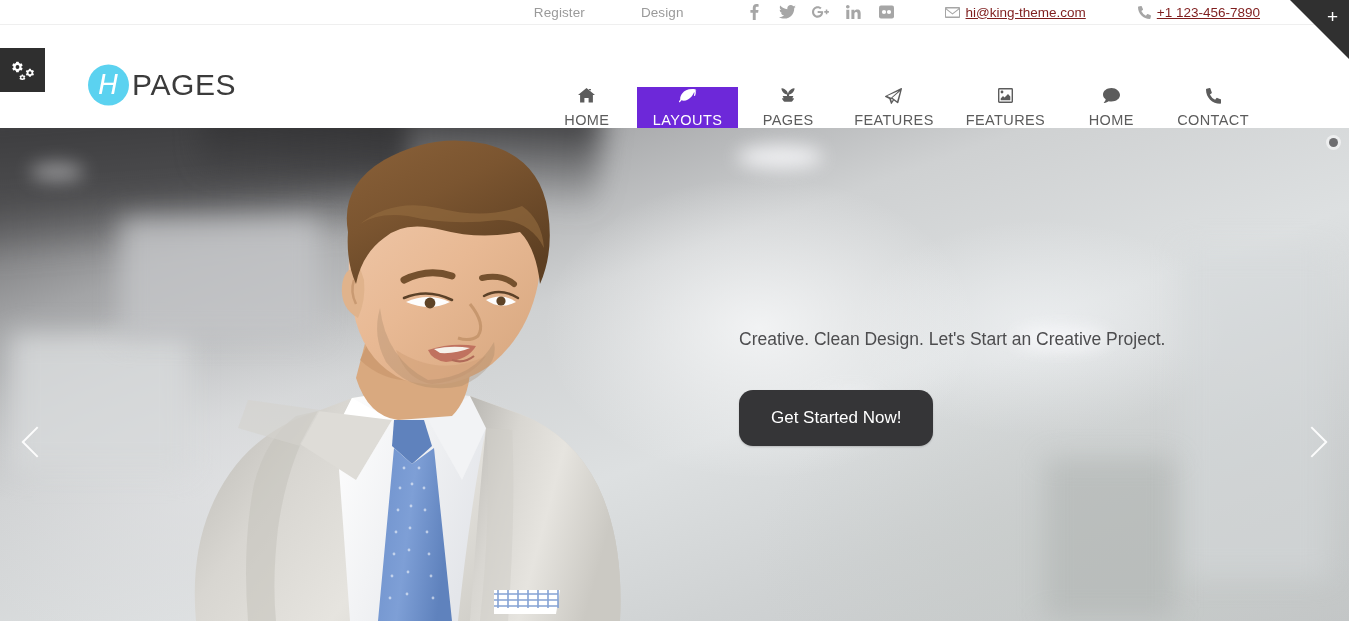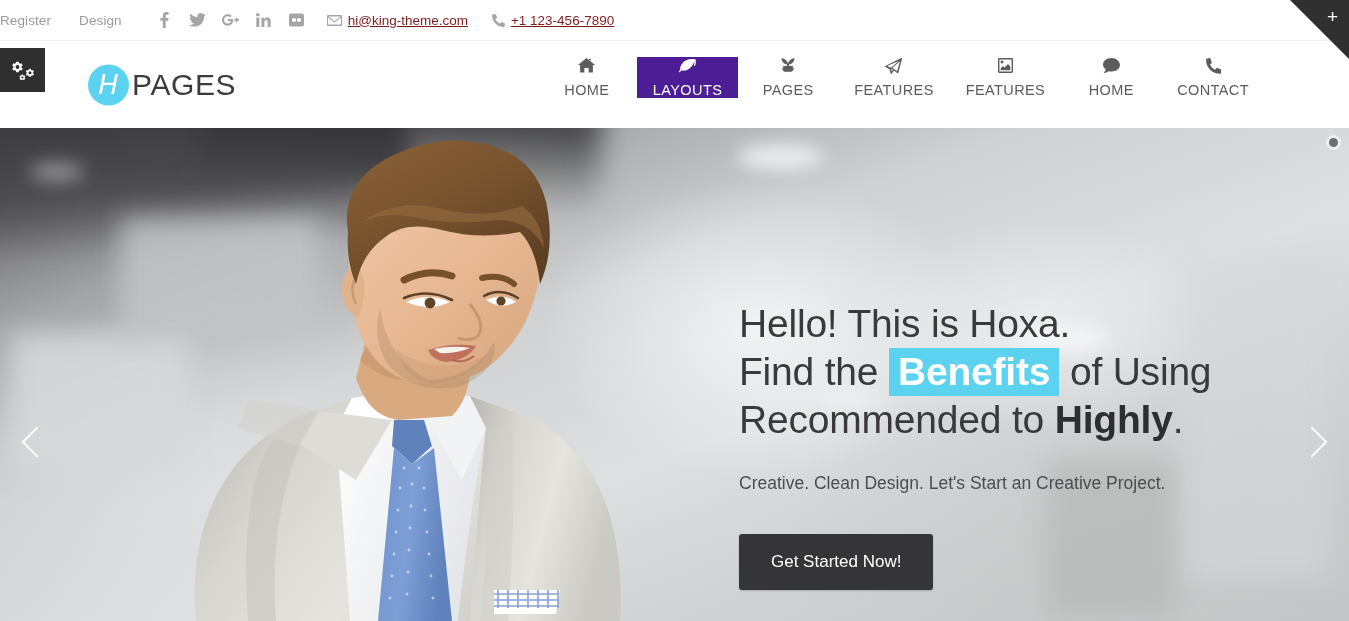--- a/index.html
+++ b/index.html
@@ -18,28 +18,29 @@
     height: 621px;
     overflow: hidden;
     background: #fff;
   }
 
   
   .topbar {
     position: absolute;
     top: 0; left: 0;
     width: 1349px;
-    height: 41px;
+    height: 25px;
     background: #ffffff;
     border-bottom: 1px solid #efefef;
     display: flex;
     align-items: center;
-    justify-content: flex-start;
+    justify-content: flex-end;
     padding-right: 89px;
     z-index: 30;
+    gap: 28px;
   }
   .topbar-link {
     font-size: 13.5px;
     color: #9a9a9a;
     text-decoration: none;
     letter-spacing: .1px;
     margin-right: 28px;
     white-space: nowrap;
   }
   .topbar-link:last-of-type { margin-right: 0; }
@@ -144,24 +145,24 @@
   }
   .brand-text {
     font-size: 30px;
     letter-spacing: .6px;
     color: #3b3b3b;
     font-weight: 400;
   }
 
   .mainnav {
     position: absolute;
-    right: 84px; top: 16px;
+    right: 84px; top: 0;
     height: 87px;
     display: flex;
-    align-items: flex-start;
+    align-items: flex-end;
   }
   .nav-item {
     min-width: 100px;
     padding: 0 16px;
     display: flex;
     flex-direction: column;
     align-items: center;
     justify-content: center;
     gap: 8px;
     text-decoration: none;
@@ -174,21 +175,21 @@
     justify-content: center;
     color: #5c5c5c;
   }
   .nav-item .nav-ico svg { display: block; fill: #5c5c5c; }
   .nav-item .nav-label {
     font-size: 14.5px;
     letter-spacing: .4px;
     color: #5c5c5c;
     white-space: nowrap;
   }
-  .nav-item.active { background: #4c1d95; }
+  .nav-item.active { background: #6d28d9; }
   .nav-item.active .nav-ico svg { fill: #ffffff; }
   .nav-item.active .nav-ico { color: #ffffff; }
   .nav-item.active .nav-label { color: #ffffff; }
 
   
   .hero {
     position: absolute;
     top: 128px; left: 0;
     width: 1349px;
     height: 493px;
@@ -282,21 +283,21 @@
   }
   .cta {
     display: inline-block;
     margin-top: 38px;
     background: #353537;
     color: #ffffff;
     font-size: 17px;
     line-height: 1;
     padding: 19px 32px 20px 32px;
     border: none;
-    border-radius: 3px;
+    border-radius: 14px;
     cursor: pointer;
     font-family: "Liberation Sans", sans-serif;
     box-shadow: 0 1px 2px rgba(0,0,0,.18);
   }
 
   
   .slide-arrow {
     position: absolute;
     top: 286px;
     width: 40px; height: 56px;
@@ -604,25 +605,20 @@
 
         <path d="M470 176 Q486 196 478 208 Q470 214 458 210" fill="none" stroke="#c7976e" stroke-width="3"></path>
 
         <path d="M428 222 Q452 214 476 218 Q468 232 446 234 Q432 232 428 222 Z" fill="#c0725f"></path>
         <path d="M434 221 Q452 217 470 220 Q456 226 440 225 Z" fill="#f6f1ea"></path>
         <path d="M452 232 Q464 236 474 228" fill="none" stroke="#b06a58" stroke-width="2.2"></path>
       </svg>
     </div>
 
     <div class="hero-copy">
-      <div class="headline">
-        <div>Hello! This is Hoxa.</div>
-        <div><span>Find the </span><span class="hl-mark">Benefits</span><span> of Using</span></div>
-        <div><span>Recommended to </span><span class="hl-bold">Highly</span><span>.</span></div>
-      </div>
       <div class="subhead">Creative. Clean Design. Let's Start an Creative Project.</div>
       <button class="cta">Get Started Now!</button>
     </div>
 
     <div class="slide-arrow prev">
       <i></i>
     </div>
     <div class="slide-arrow next">
       <i></i>
     </div>

